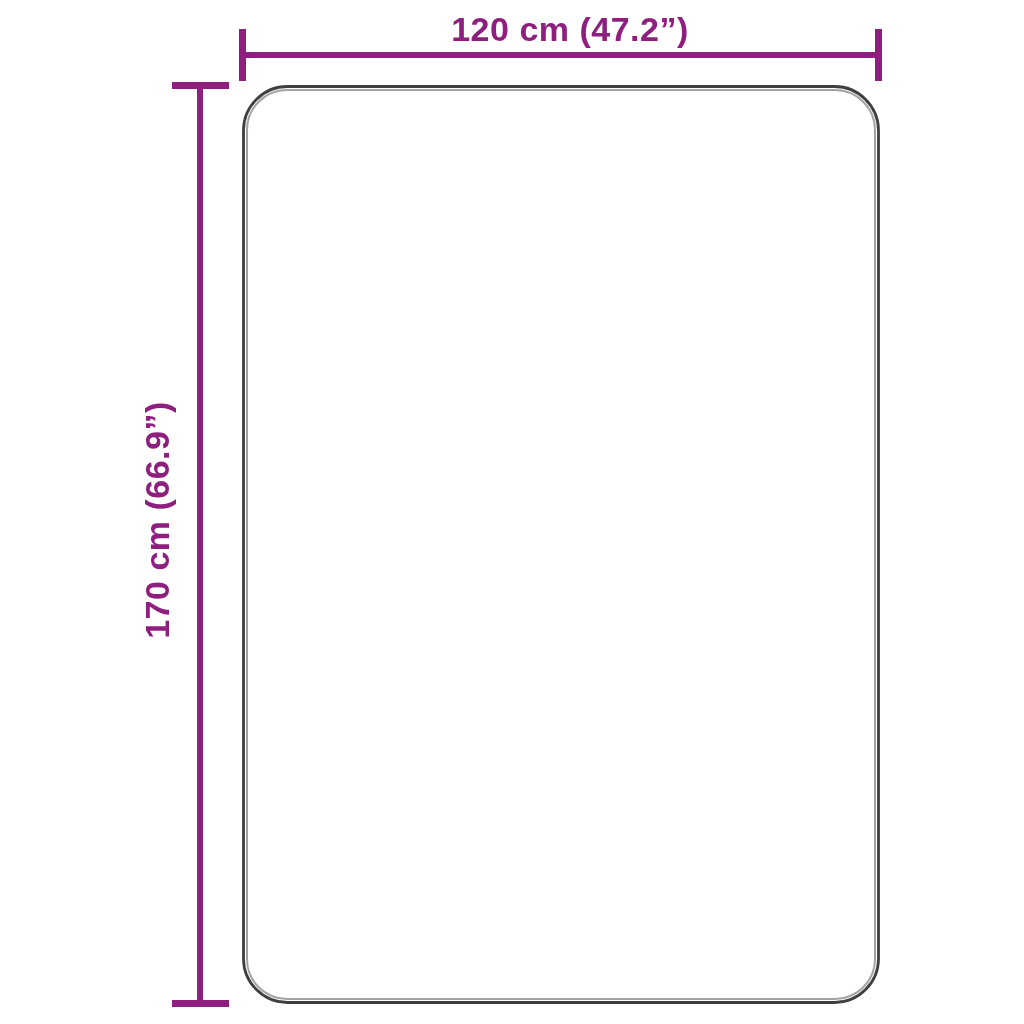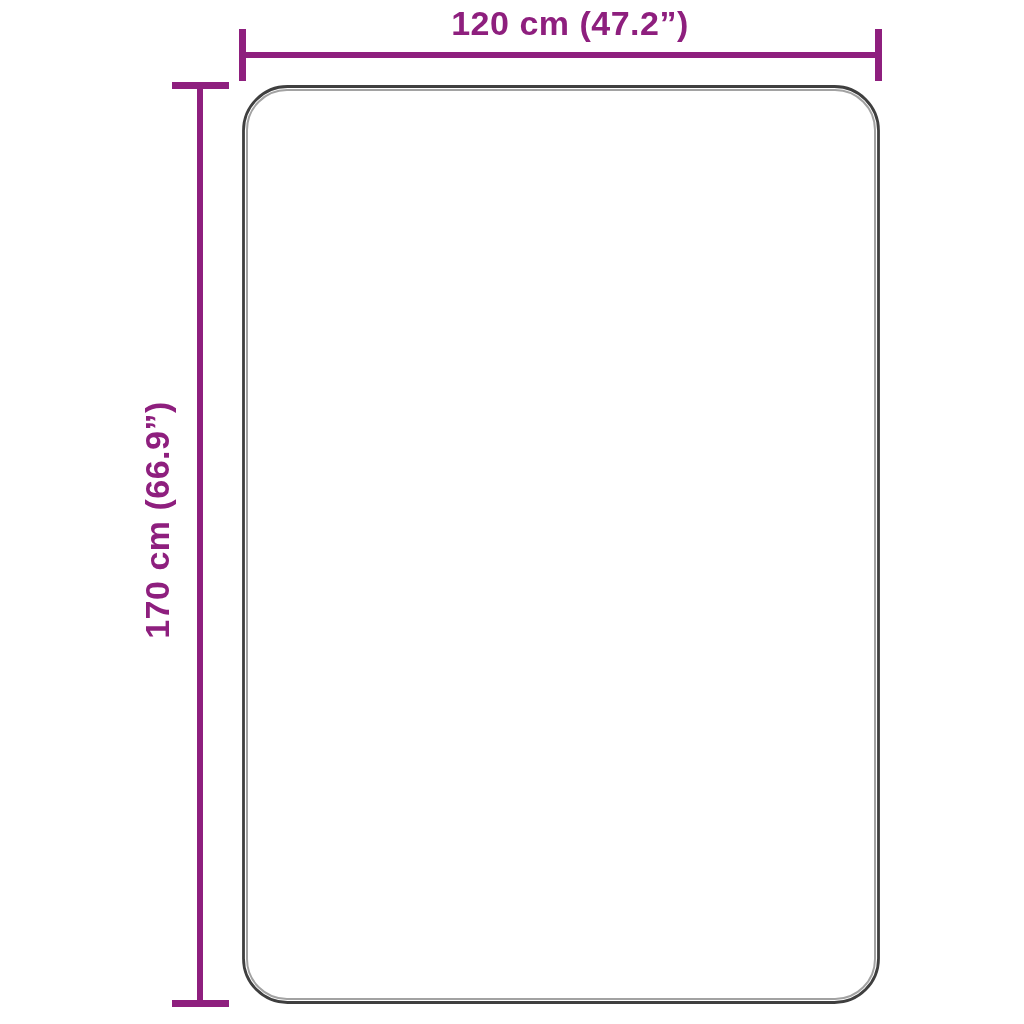--- a/index.html
+++ b/index.html
@@ -33,21 +33,21 @@
   .dim-label {
     position: absolute;
     color: #8e1f7e;
     font-size: 34px;
     font-weight: 700;
     white-space: nowrap;
     letter-spacing: 0.5px;
   }
   .dim-label-width {
     left: 570px;
-    top: 23px;
+    top: 29px;
     transform: translate(-50%, -50%);
   }
   .dim-label-height {
     left: 157px;
     top: 520px;
     transform: translate(-50%, -50%) rotate(-90deg);
   }
 </style>
 </head>
 <body>

